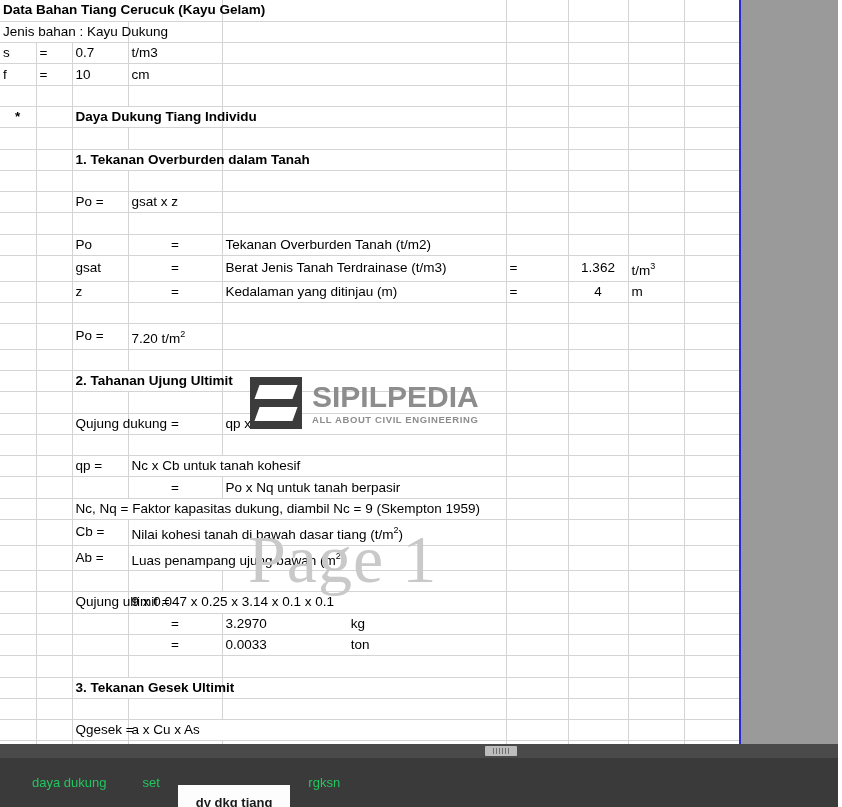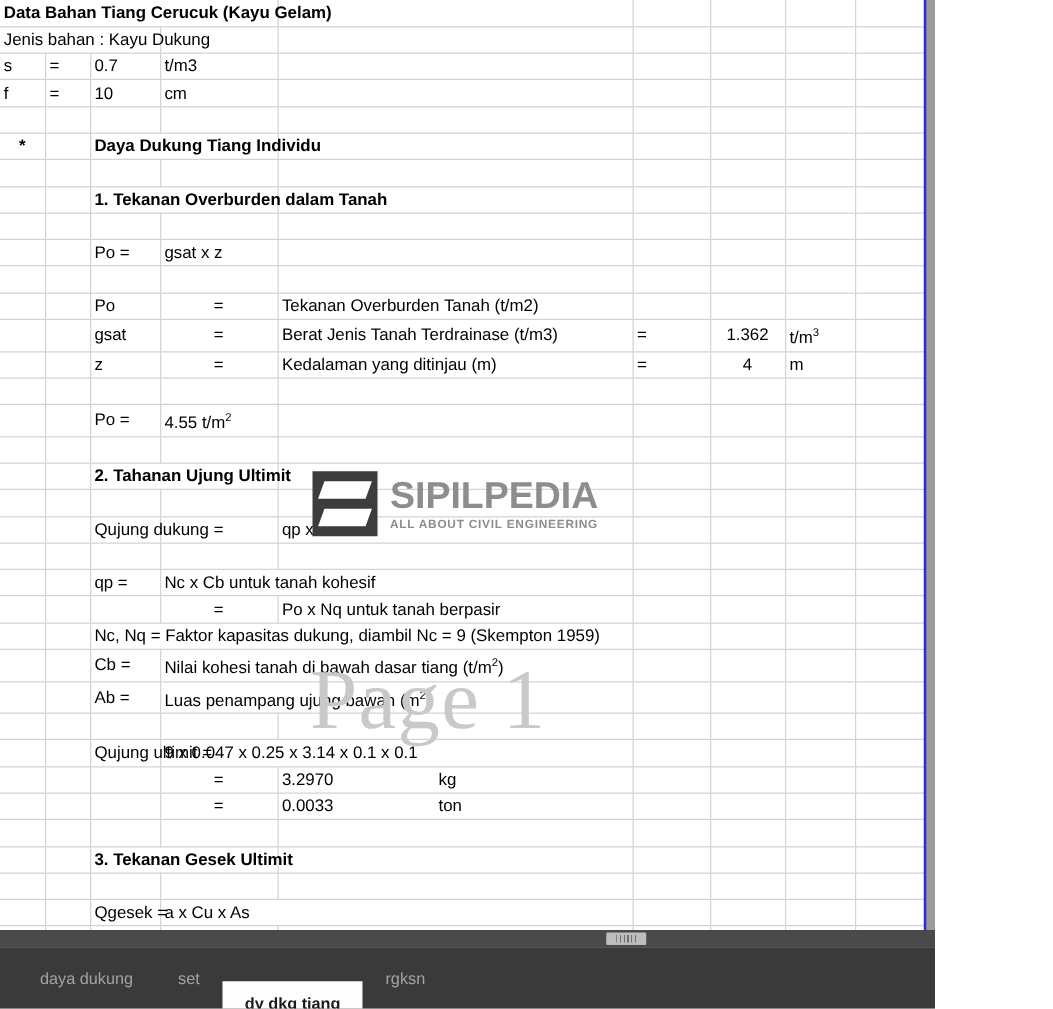--- a/index.html
+++ b/index.html
@@ -5,21 +5,21 @@
   * { box-sizing: border-box; }
   html, body {
     margin: 0; padding: 0;
     width: 842px; height: 807px;
     background: #ffffff;
     font-family: "Liberation Sans", sans-serif;
     overflow: hidden;
   }
   #app {
     position: relative;
-    width: 748px;
+    width: 838px;
     height: 807px;
     background: #9a9a9a;
     overflow: hidden;
   }
 
   
   .sheet {
     position: absolute;
     left: 0; top: 0;
     width: 740px;
@@ -153,21 +153,21 @@
     padding-left: 14px;
     gap: 0px;
   }
   .tab {
     height: 34px;
     padding: 0 18px;
     display: flex;
     align-items: center;
     justify-content: center;
     font-size: 13px;
-    color: #a3a3a3;
+    color: #22c55e;
     background: transparent;
     cursor: pointer;
   }
   .tab.active {
     background: #ffffff;
     color: #1a1a1a;
     font-weight: bold;
   }
   .tab.active { background: #fdfdfd; margin-top: 39px; }
   .tabbar-rest { flex: 1; }
@@ -364,21 +364,21 @@
             <td></td>
         <td></td>
             <td></td>
         <td></td>
       </tr>
 
       <tr>
         <td></td>
             <td></td>
         <td>Po =</td>
-        <td><span>4.55</span> <span>t/m</span><span class="sup">2</span></td>
+        <td><span>7.20</span> <span>t/m</span><span class="sup">2</span></td>
         <td></td>
             <td></td>
         <td></td>
             <td></td>
         <td></td>
       </tr>
 
       <tr>
         <td></td>
             <td></td>

